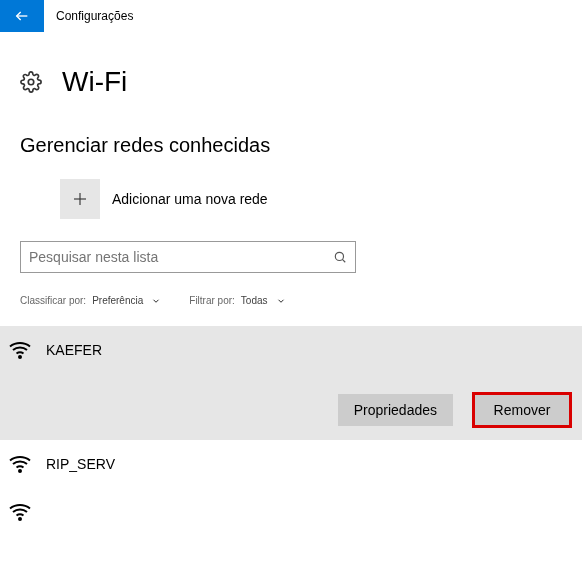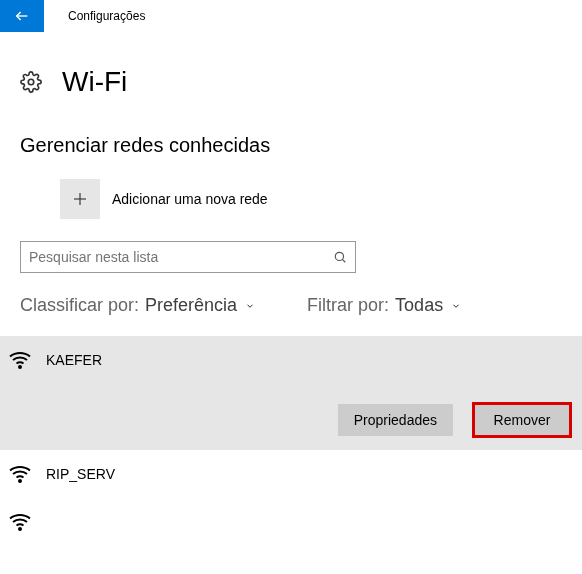--- a/index.html
+++ b/index.html
@@ -22,21 +22,21 @@
     height: 32px;
     background: #0078d7;
     color: #fff;
     display: flex;
     align-items: center;
     justify-content: center;
     cursor: pointer;
   }
   .back-btn svg { width: 16px; height: 16px; }
   .titlebar-title {
-    margin-left: 24px;
+    margin-left: 12px;
     font-size: 12px;
     color: #000;
   }
   .content {
     padding: 24px 20px 0 20px;
   }
   .page-header {
     display: flex;
     align-items: center;
     gap: 20px;
@@ -92,22 +92,22 @@
     outline: none;
     font-size: 14px;
     font-family: inherit;
     color: #666;
     background: transparent;
   }
   .search-box svg { width: 14px; height: 14px; color: #555; }
   .filters {
     display: flex;
     align-items: flex-start;
-    gap: 52px;
-    font-size: 18px;
+    gap: 28px;
+    font-size: 10px;
     margin-bottom: 20px;
   }
   .filter {
     display: flex;
     align-items: center;
     gap: 4px;
     cursor: pointer;
   }
   .filter-label { color: #666; }
   .filter-value { color: #404040; margin-left: 2px; }

